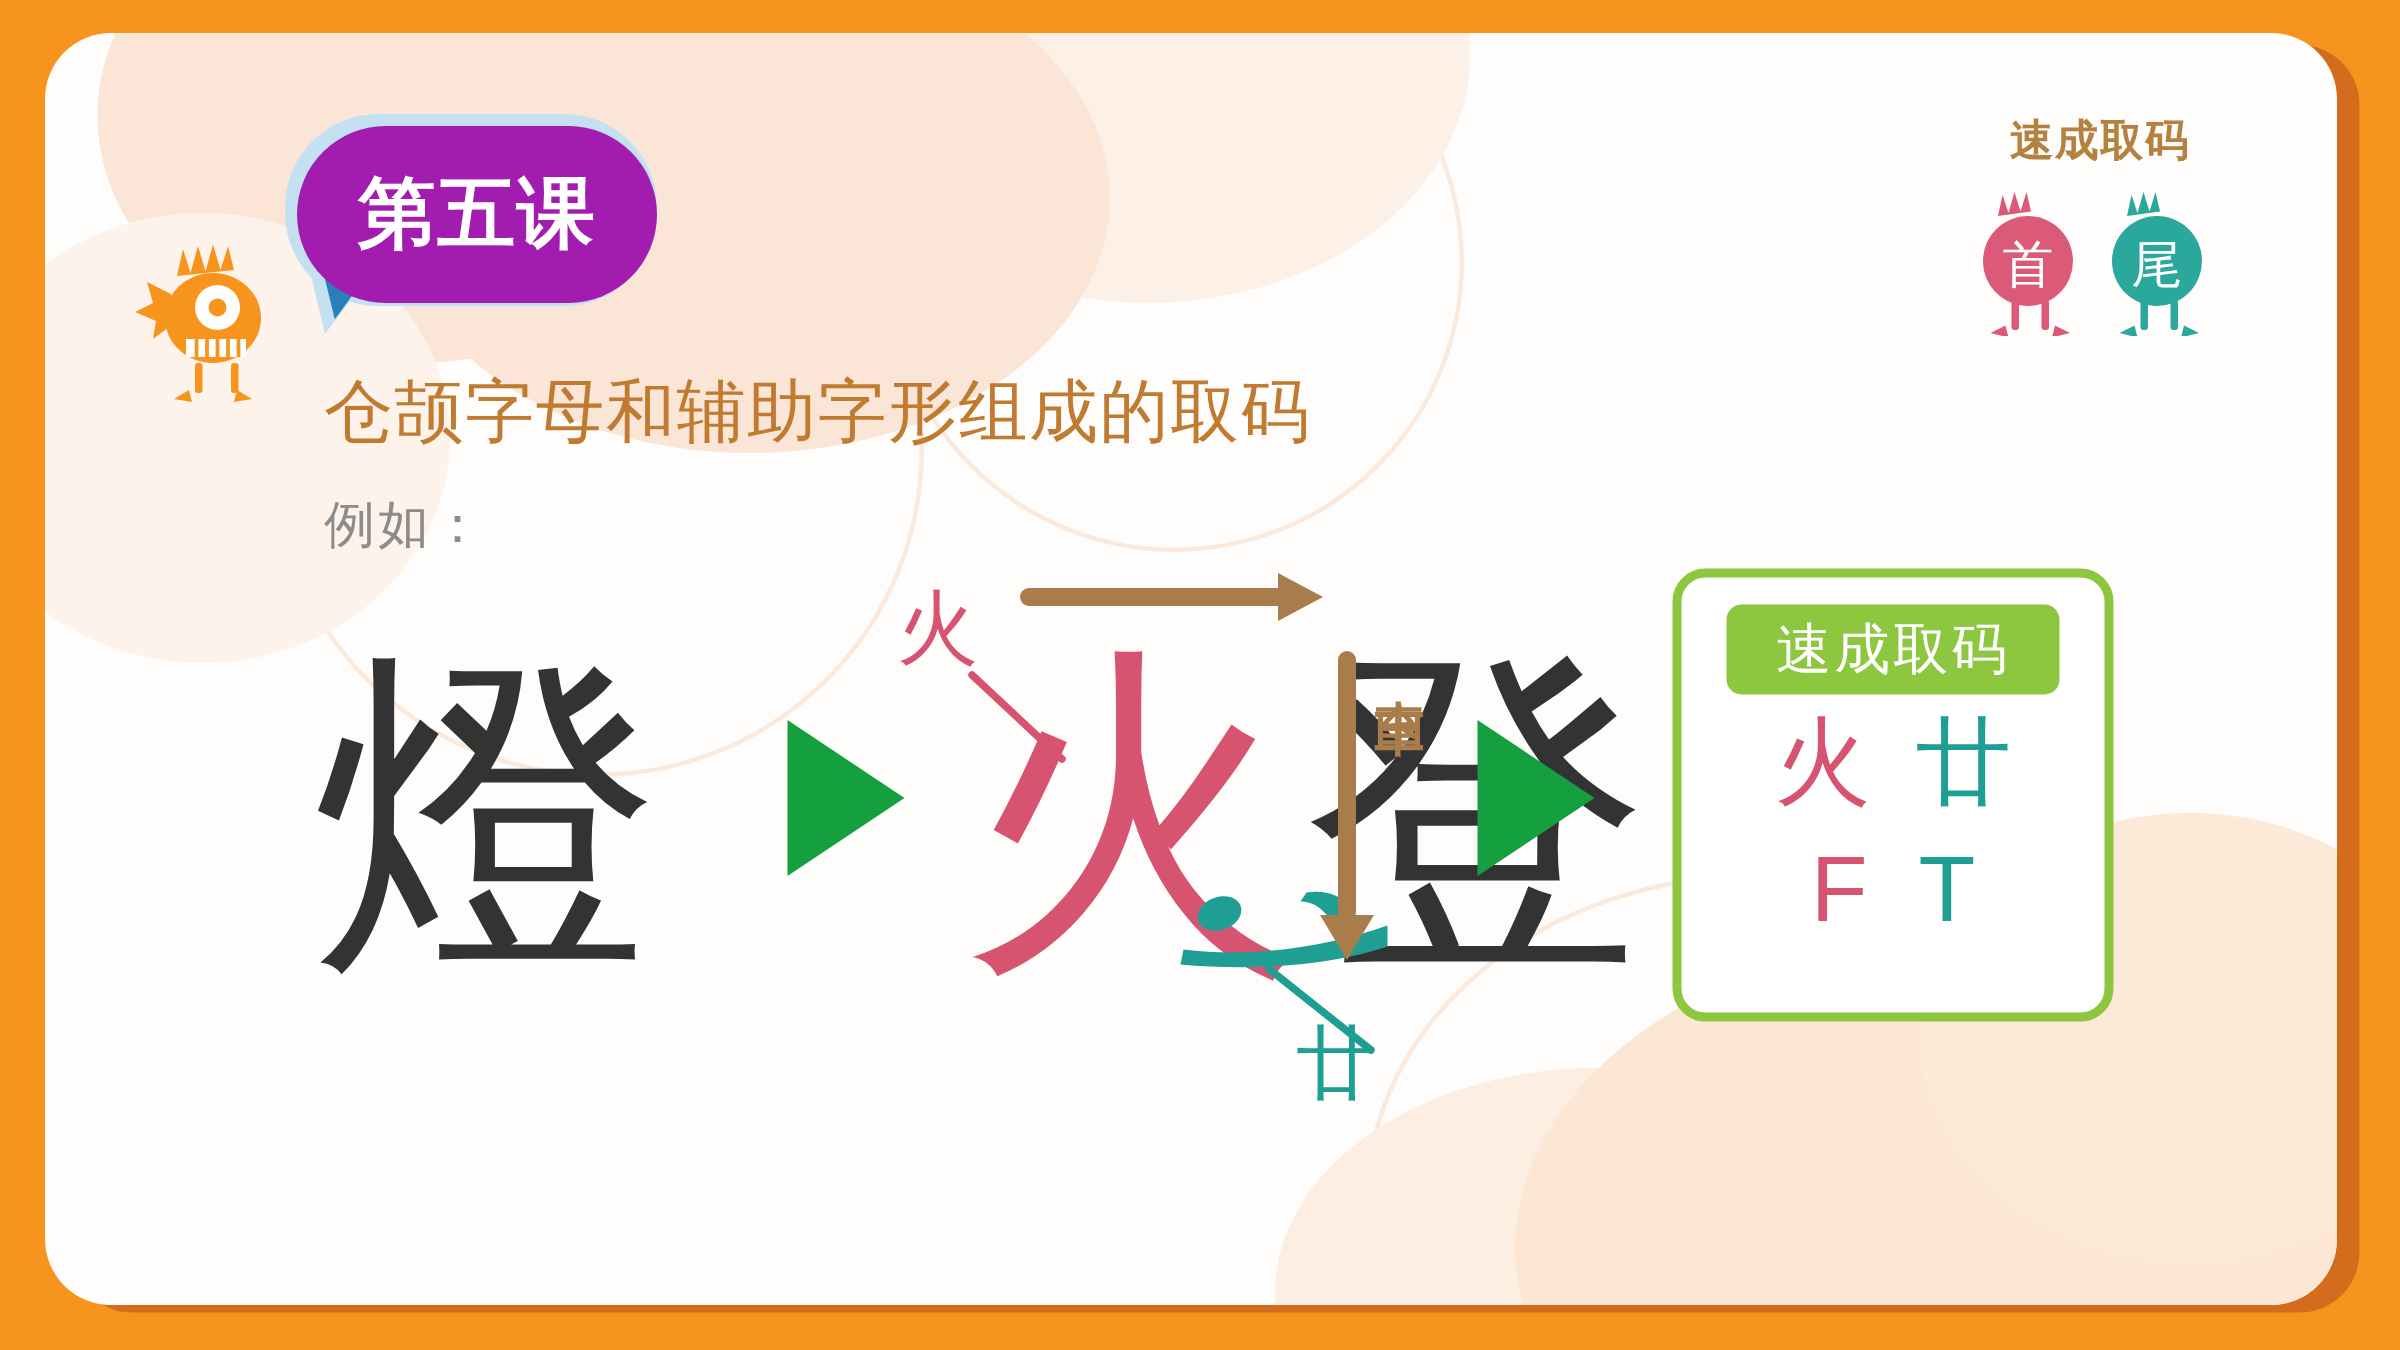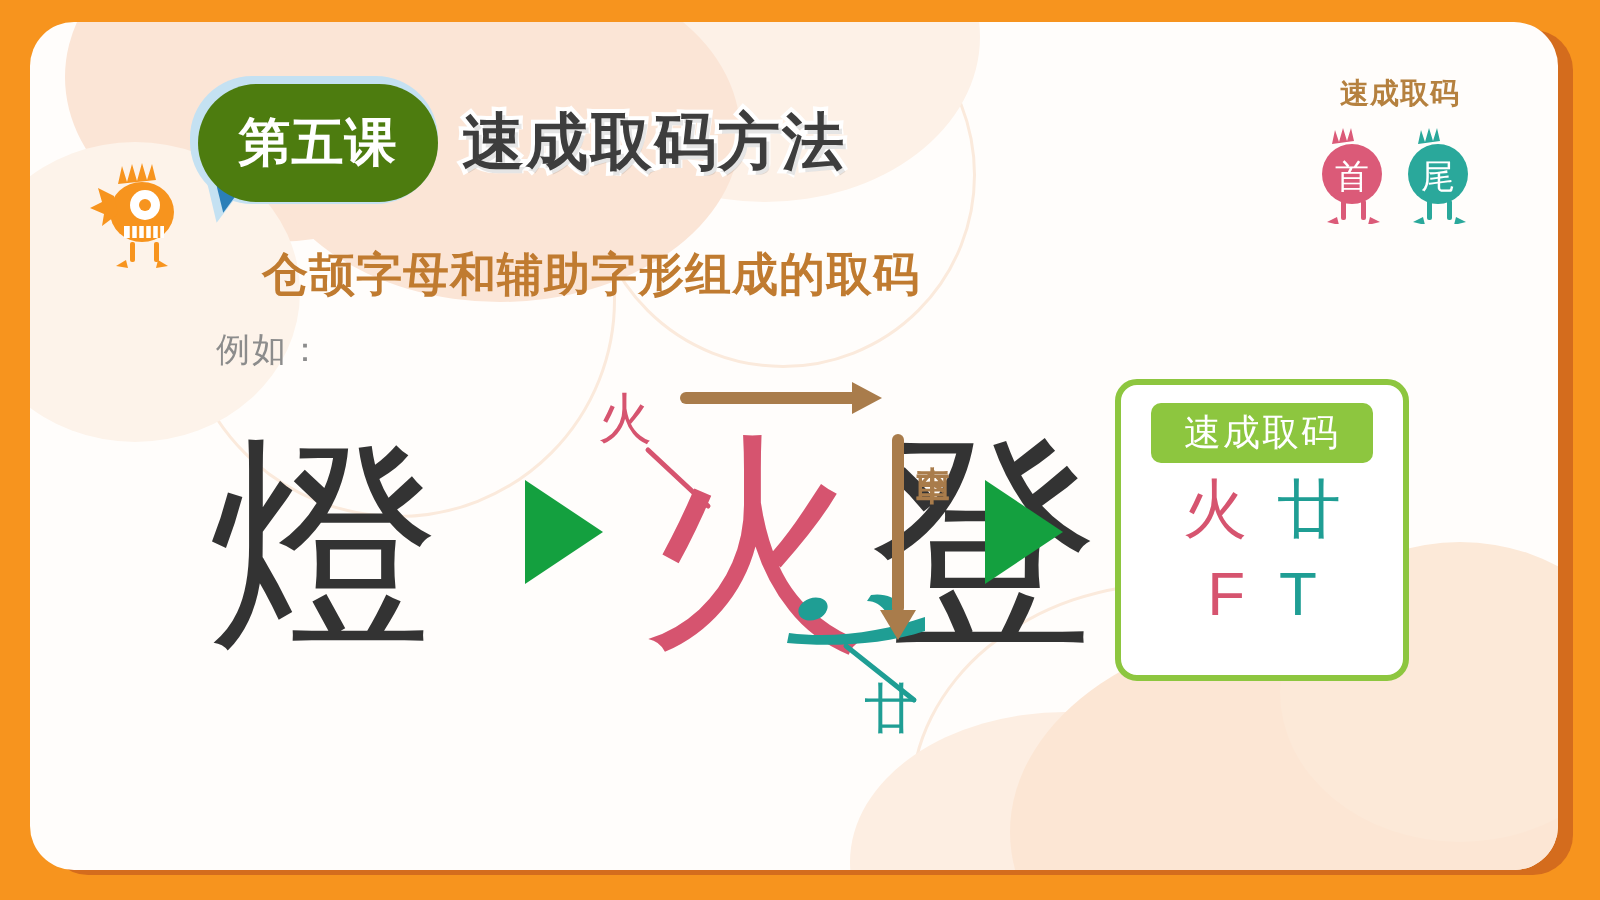--- a/index.html
+++ b/index.html
@@ -53,21 +53,21 @@
   .ring.r3{left:880px;top:560px;width:520px;height:430px;}
 
   
   .bubble-wrap{position:absolute;left:168px;top:62px;width:240px;height:130px;}
   .bubble-halo{
     position:absolute;left:-8px;top:-8px;width:248px;height:128px;
     background:#C4E1F2;border-radius:62px;
   }
   .bubble{
     position:absolute;left:0;top:0;width:240px;height:118px;
-    background:#4d7c0f;border-radius:60px;
+    background:#a21caf;border-radius:60px;
     display:flex;align-items:center;justify-content:center;
   }
   .bubble-tail{
     position:absolute;left:6px;top:86px;width:0;height:0;
     border-left:26px solid transparent;
     border-right:14px solid transparent;
     border-top:42px solid #2B7FB8;
     transform:rotate(18deg);
   }
   .bubble-tail-halo{
@@ -88,23 +88,22 @@
     font-size:62px;font-weight:bold;color:#3D3D3D;
     letter-spacing:2px;
     -webkit-text-stroke:8px #FFFFFF;
     paint-order:stroke fill;
     text-shadow:3px 4px 0 rgba(0,0,0,.10);
   }
 
   
   .subtitle{
     position:absolute;left:186px;top:222px;
-    font-size:46px;font-weight:bold;color:#C07B30;
+    font-size:46px;font-weight:normal;color:#C07B30;
     letter-spacing:1px;
-    margin-left:46px;
   }
   .eg-label{
     position:absolute;left:186px;top:305px;
     font-size:34px;color:#8C8C8C;letter-spacing:2px;
   }
 
   
   .brand{position:absolute;right:68px;top:52px;width:180px;height:150px;}
   .brand-title{
     position:absolute;right:0;top:0;width:180px;text-align:center;
@@ -249,21 +248,20 @@
 
     <div class="bubble-wrap">
       <div class="bubble-tail-halo"></div>
       <div class="bubble-halo"></div>
       <div class="bubble-tail"></div>
       <div class="bubble">
         <span class="bubble-text">第五课</span>
       </div>
     </div>
 
-    <div class="main-title">速成取码方法</div>
 
     <div class="subtitle">仓颉字母和辅助字形组成的取码</div>
     <div class="eg-label">例如：</div>
 
     <div class="brand">
       <div class="brand-title">速成取码</div>
       <svg class="mascots" viewBox="0 0 180 106">
         <g fill="#DB5A78">
           <path d="M22 26 l3 -14 4 12 4 -14 4 13 4 -13 3 13z"></path>
           <ellipse cx="42" cy="56" rx="30" ry="30"></ellipse>

